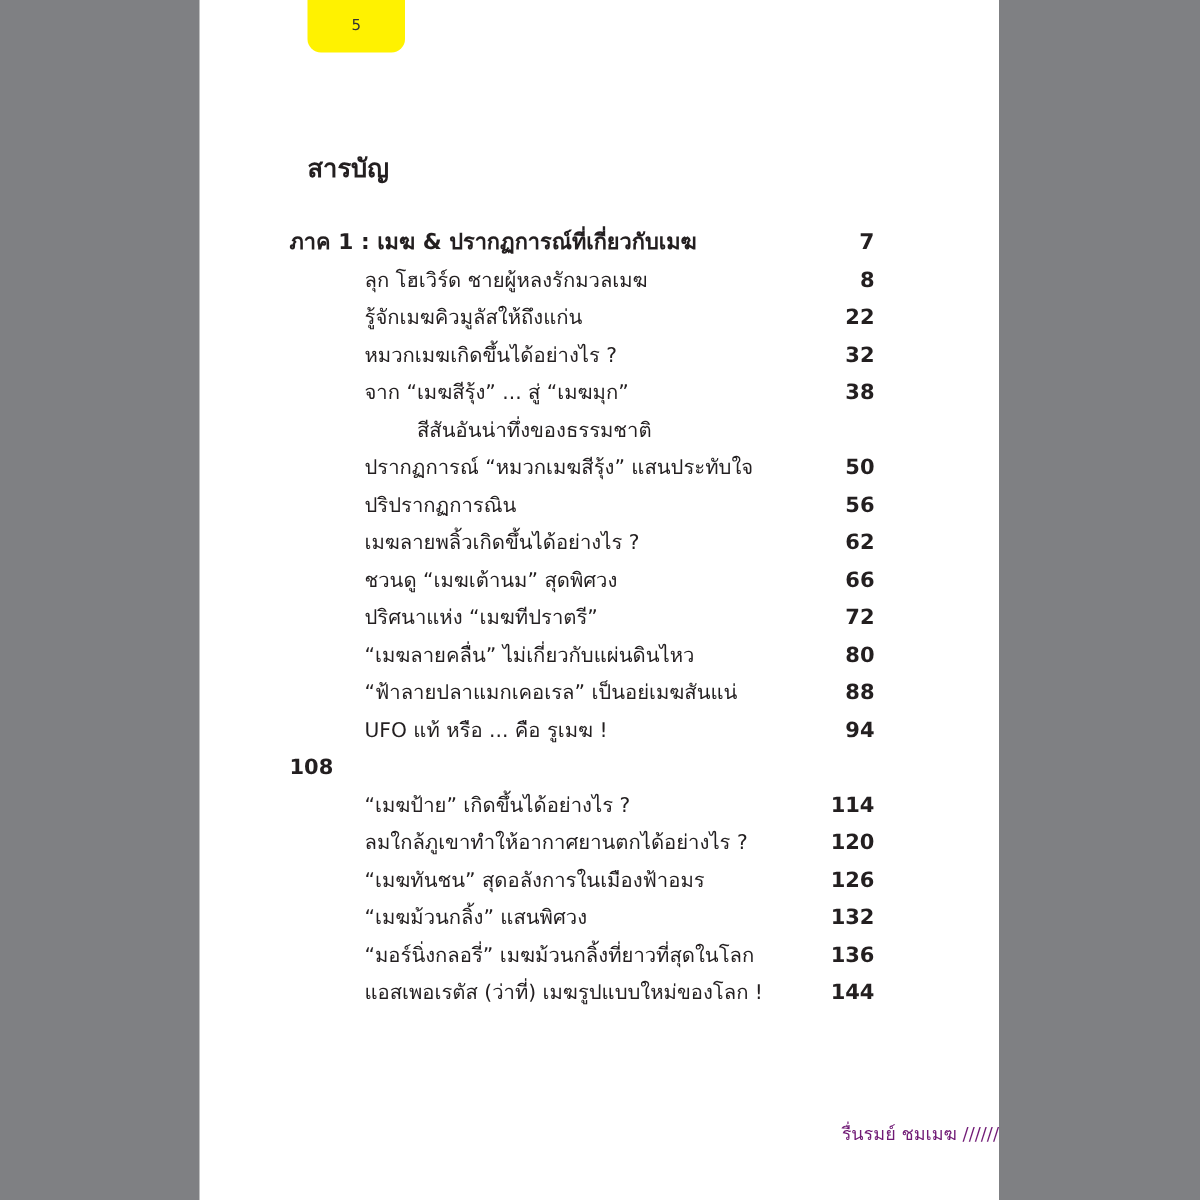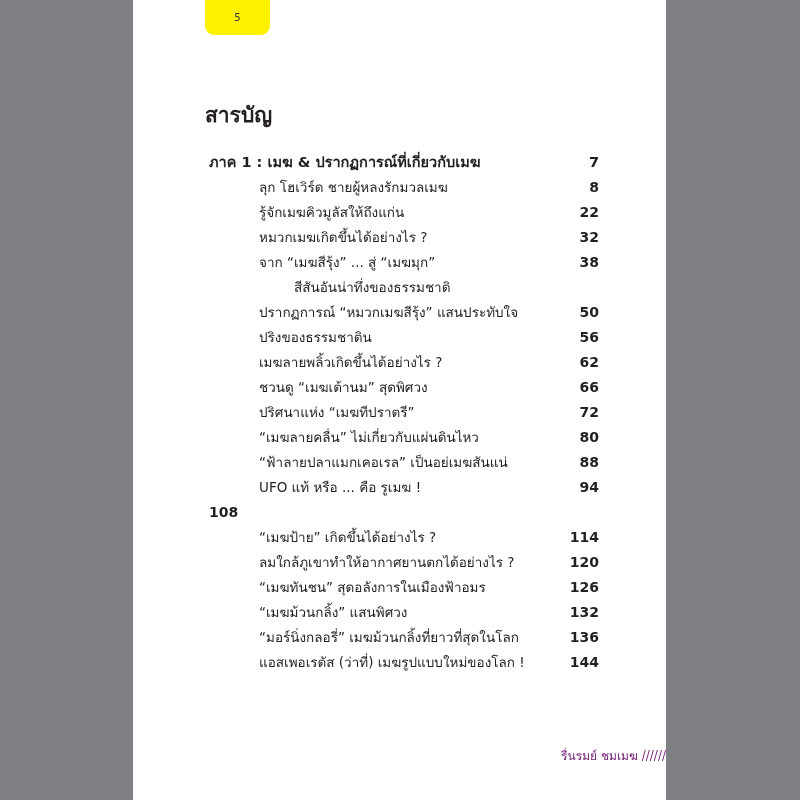--- a/index.html
+++ b/index.html
@@ -24,26 +24,26 @@
     background: #fff200;
     border-radius: 0 0 9px 9px;
     display: flex; align-items: center; justify-content: center;
   }
   .page-tab span {
     font-size: 10px; color: #333; padding-top: 0px;
   }
   .toc-title {
     position: absolute;
     left: 72px; top: 98px;
-    font-size: 21px; font-weight: bold; color: #231f20;
+    font-size: 17px; font-weight: bold; color: #231f20;
     margin: 0;
   }
   .toc {
     position: absolute;
-    left: 76px; top: 150px;
+    left: 60px; top: 150px;
     width: 390px;
   }
   .row {
     display: flex; justify-content: space-between; align-items: baseline;
     height: 25px; line-height: 25px;
     color: #231f20;
   }
   .row.section .label { font-weight: bold; font-size: 14.5px; }
   .row.section .pg { font-weight: bold; font-size: 14.5px; }
   .row.entry .label { padding-left: 50px; font-size: 13.5px; }
@@ -91,21 +91,21 @@
       </div>
     <div class="row sub">
         <span class="label">สีสันอันน่าทึ่งของธรรมชาติ</span>
         <span class="pg"></span>
       </div>
     <div class="row entry">
         <span class="label">ปรากฏการณ์ “หมวกเมฆสีรุ้ง” แสนประทับใจ</span>
         <span class="pg">50</span>
       </div>
     <div class="row entry">
-        <span class="label">ปริงของธรรมชาติน</span>
+        <span class="label">ปริปรากฏการณิน</span>
         <span class="pg">56</span>
       </div>
     <div class="row entry">
         <span class="label">เมฆลายพลิ้วเกิดขึ้นได้อย่างไร ?</span>
         <span class="pg">62</span>
       </div>
     <div class="row entry">
         <span class="label">ชวนดู “เมฆเต้านม” สุดพิศวง</span>
         <span class="pg">66</span>
       </div>

